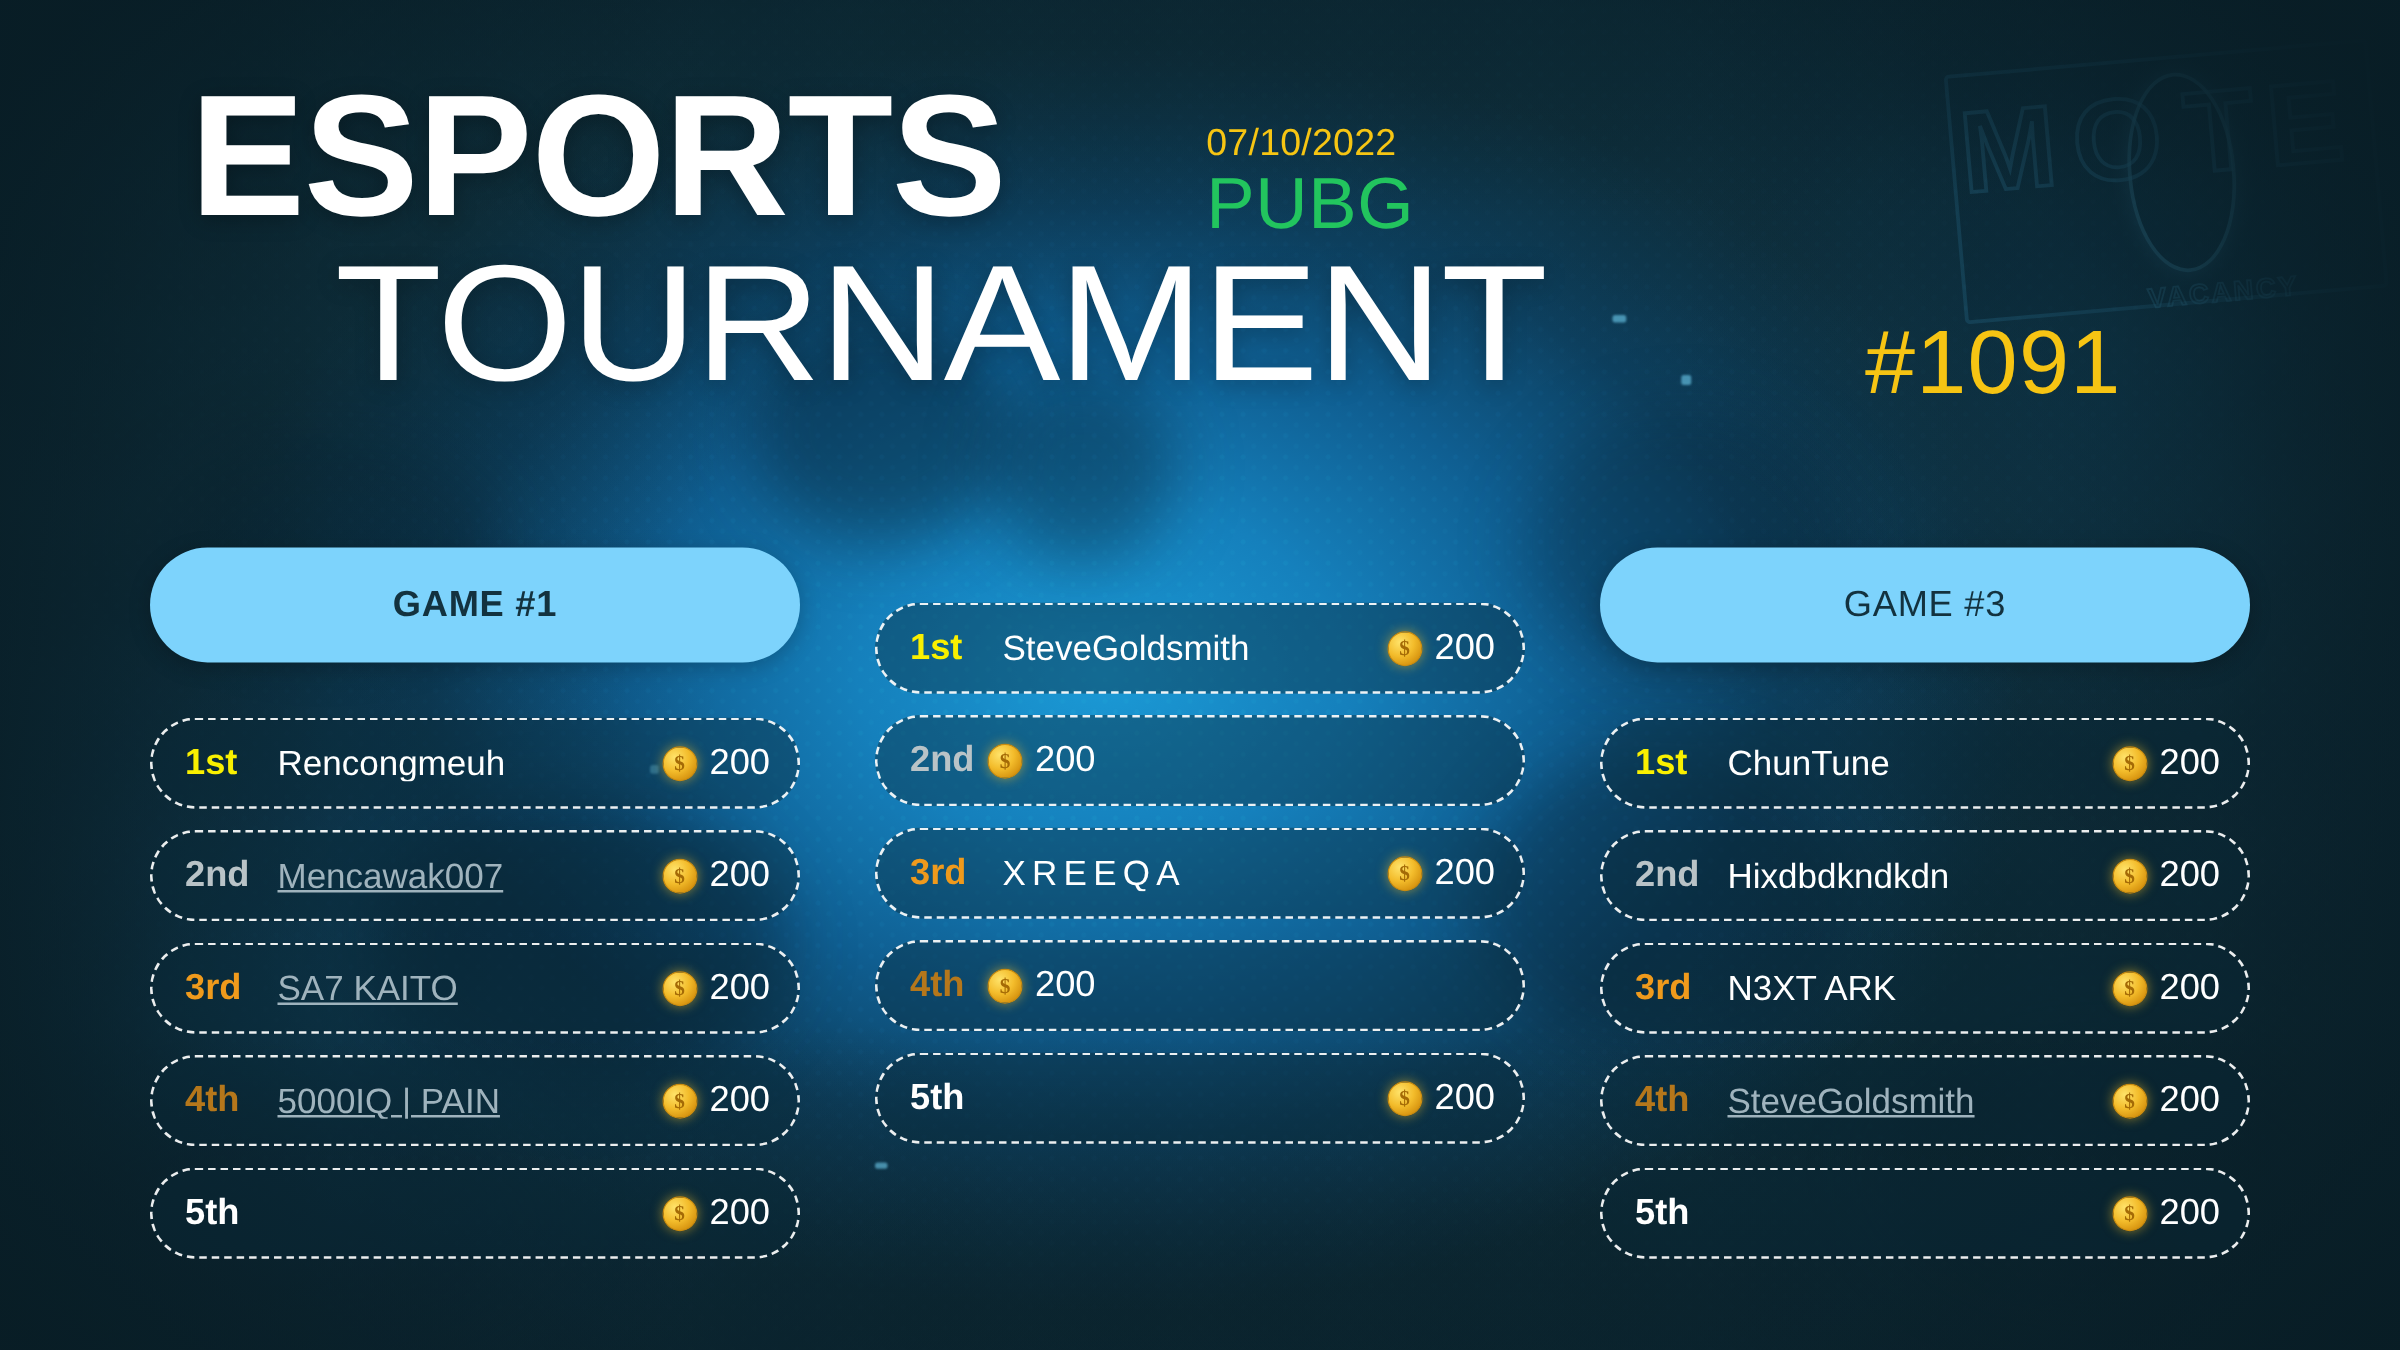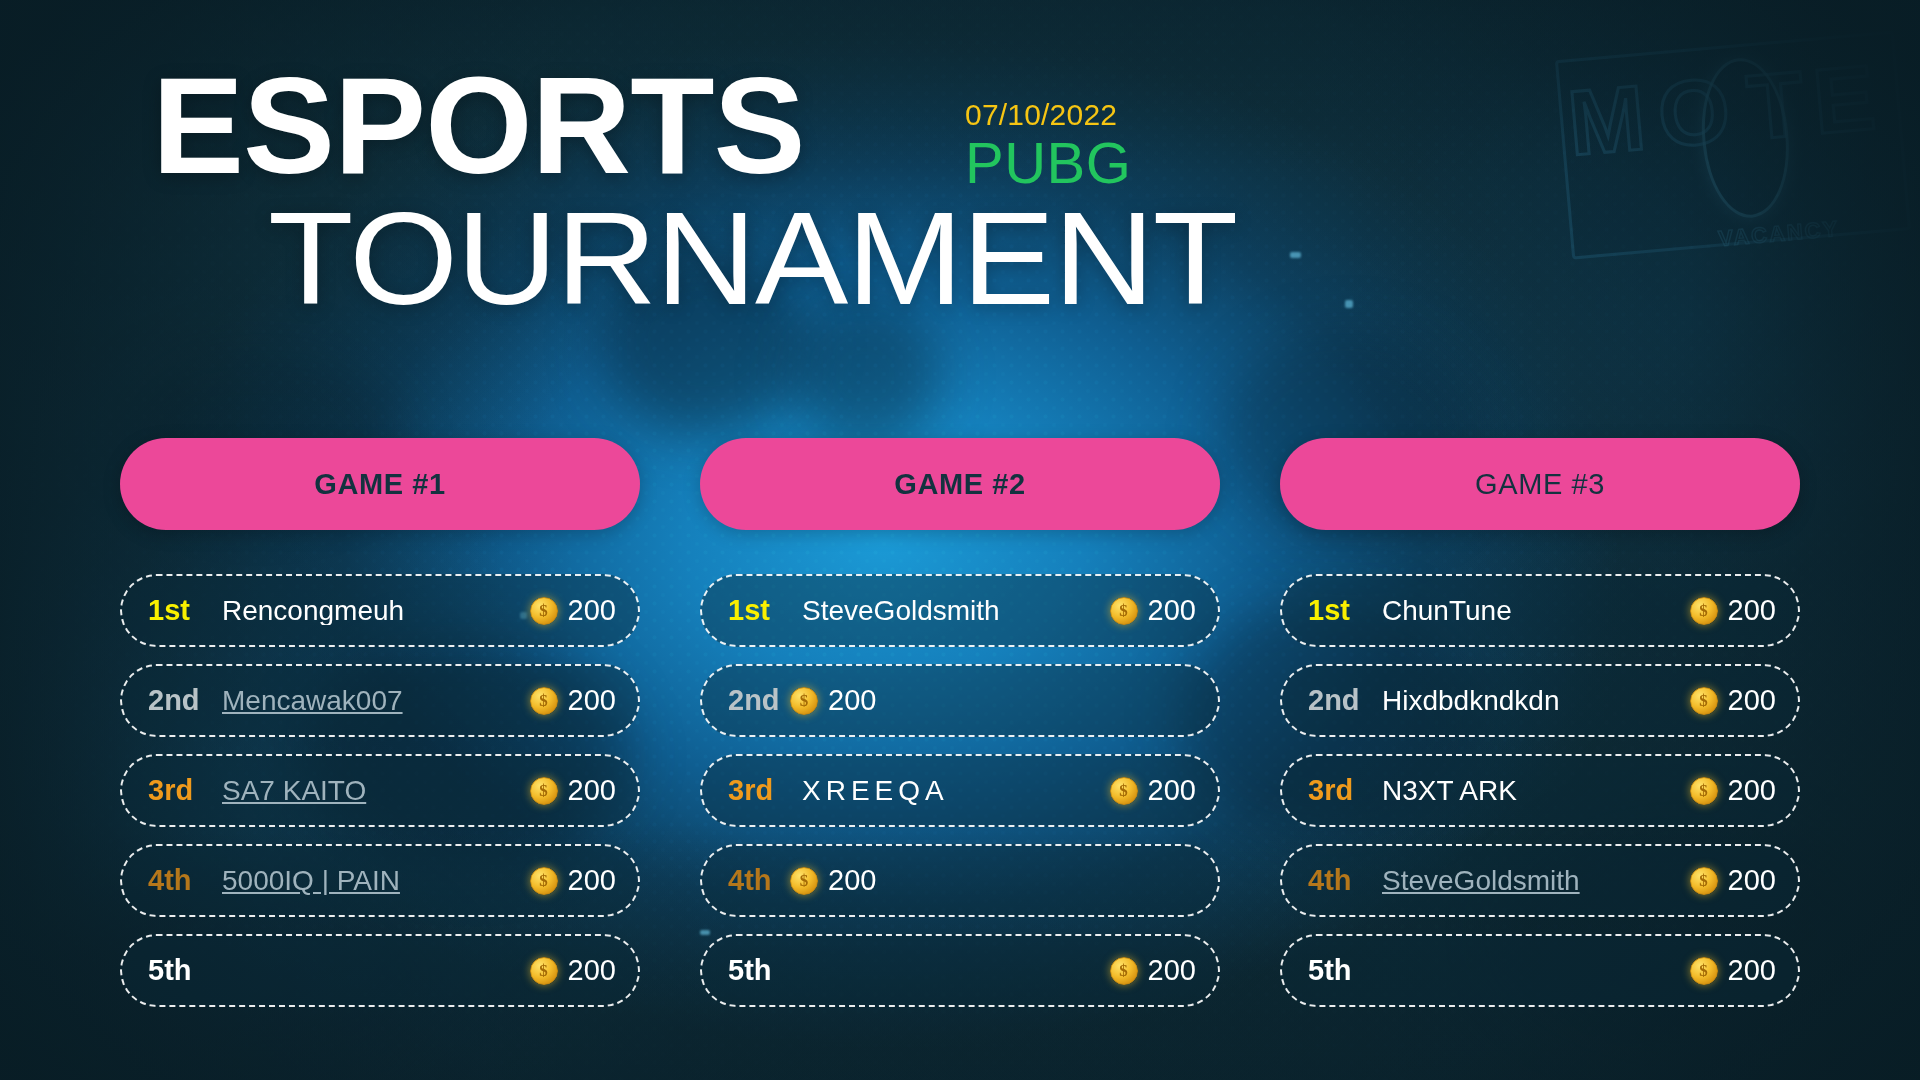--- a/index.html
+++ b/index.html
@@ -150,21 +150,21 @@
     position:absolute; left:0; top:438px;
     width:1920px;
     display:flex;
     justify-content:center;
     gap:60px;
   }
   .col { width:520px; }
 
   .game-pill {
     height:92px;
-    background:#ec4899;
+    background:#7dd3fc;
     border-radius:46px;
     display:flex; align-items:center; justify-content:center;
     color:#13323f;
     letter-spacing:0.6px;
     box-shadow:0 4px 18px rgba(0,0,0,0.22);
   }
   .game-pill.bold  { font-size:29px; font-weight:700; }
   .game-pill.light { font-size:29px; font-weight:400; }
 
   .rows { margin-top:44px; display:flex; flex-direction:column; gap:17px; }
@@ -256,20 +256,21 @@
 
   <div class="header">
     <div class="title-esports">ESPORTS</div>
     <div class="title-tournament">TOURNAMENT</div>
 
     <div class="meta-block">
       <div class="meta-date">07/10/2022</div>
       <div class="meta-game">PUBG</div>
     </div>
 
+    <div class="tourney-id">#1091</div>
   </div>
 
   <div class="columns" id="columns">
       <div class="col">
         <div class="game-pill bold">GAME #1</div>
         <div class="rows">
           <div class="row">
             <div class="rank r1">1st</div>
             <div class="pname bright">Rencongmeuh</div>
             <div class="prize">
@@ -305,21 +306,20 @@
             <div class="rank r5">5th</div>
             <div class="pname bright"></div>
             <div class="prize">
               <span class="coin">$</span>
               <span>200</span>
             </div>
           </div>
         </div>
       </div>
       <div class="col">
-        <div class="game-pill bold">GAME #2</div>
         <div class="rows">
           <div class="row">
             <div class="rank r1">1st</div>
             <div class="pname bright">SteveGoldsmith</div>
             <div class="prize">
               <span class="coin">$</span>
               <span>200</span>
             </div>
           </div>
           <div class="row">

